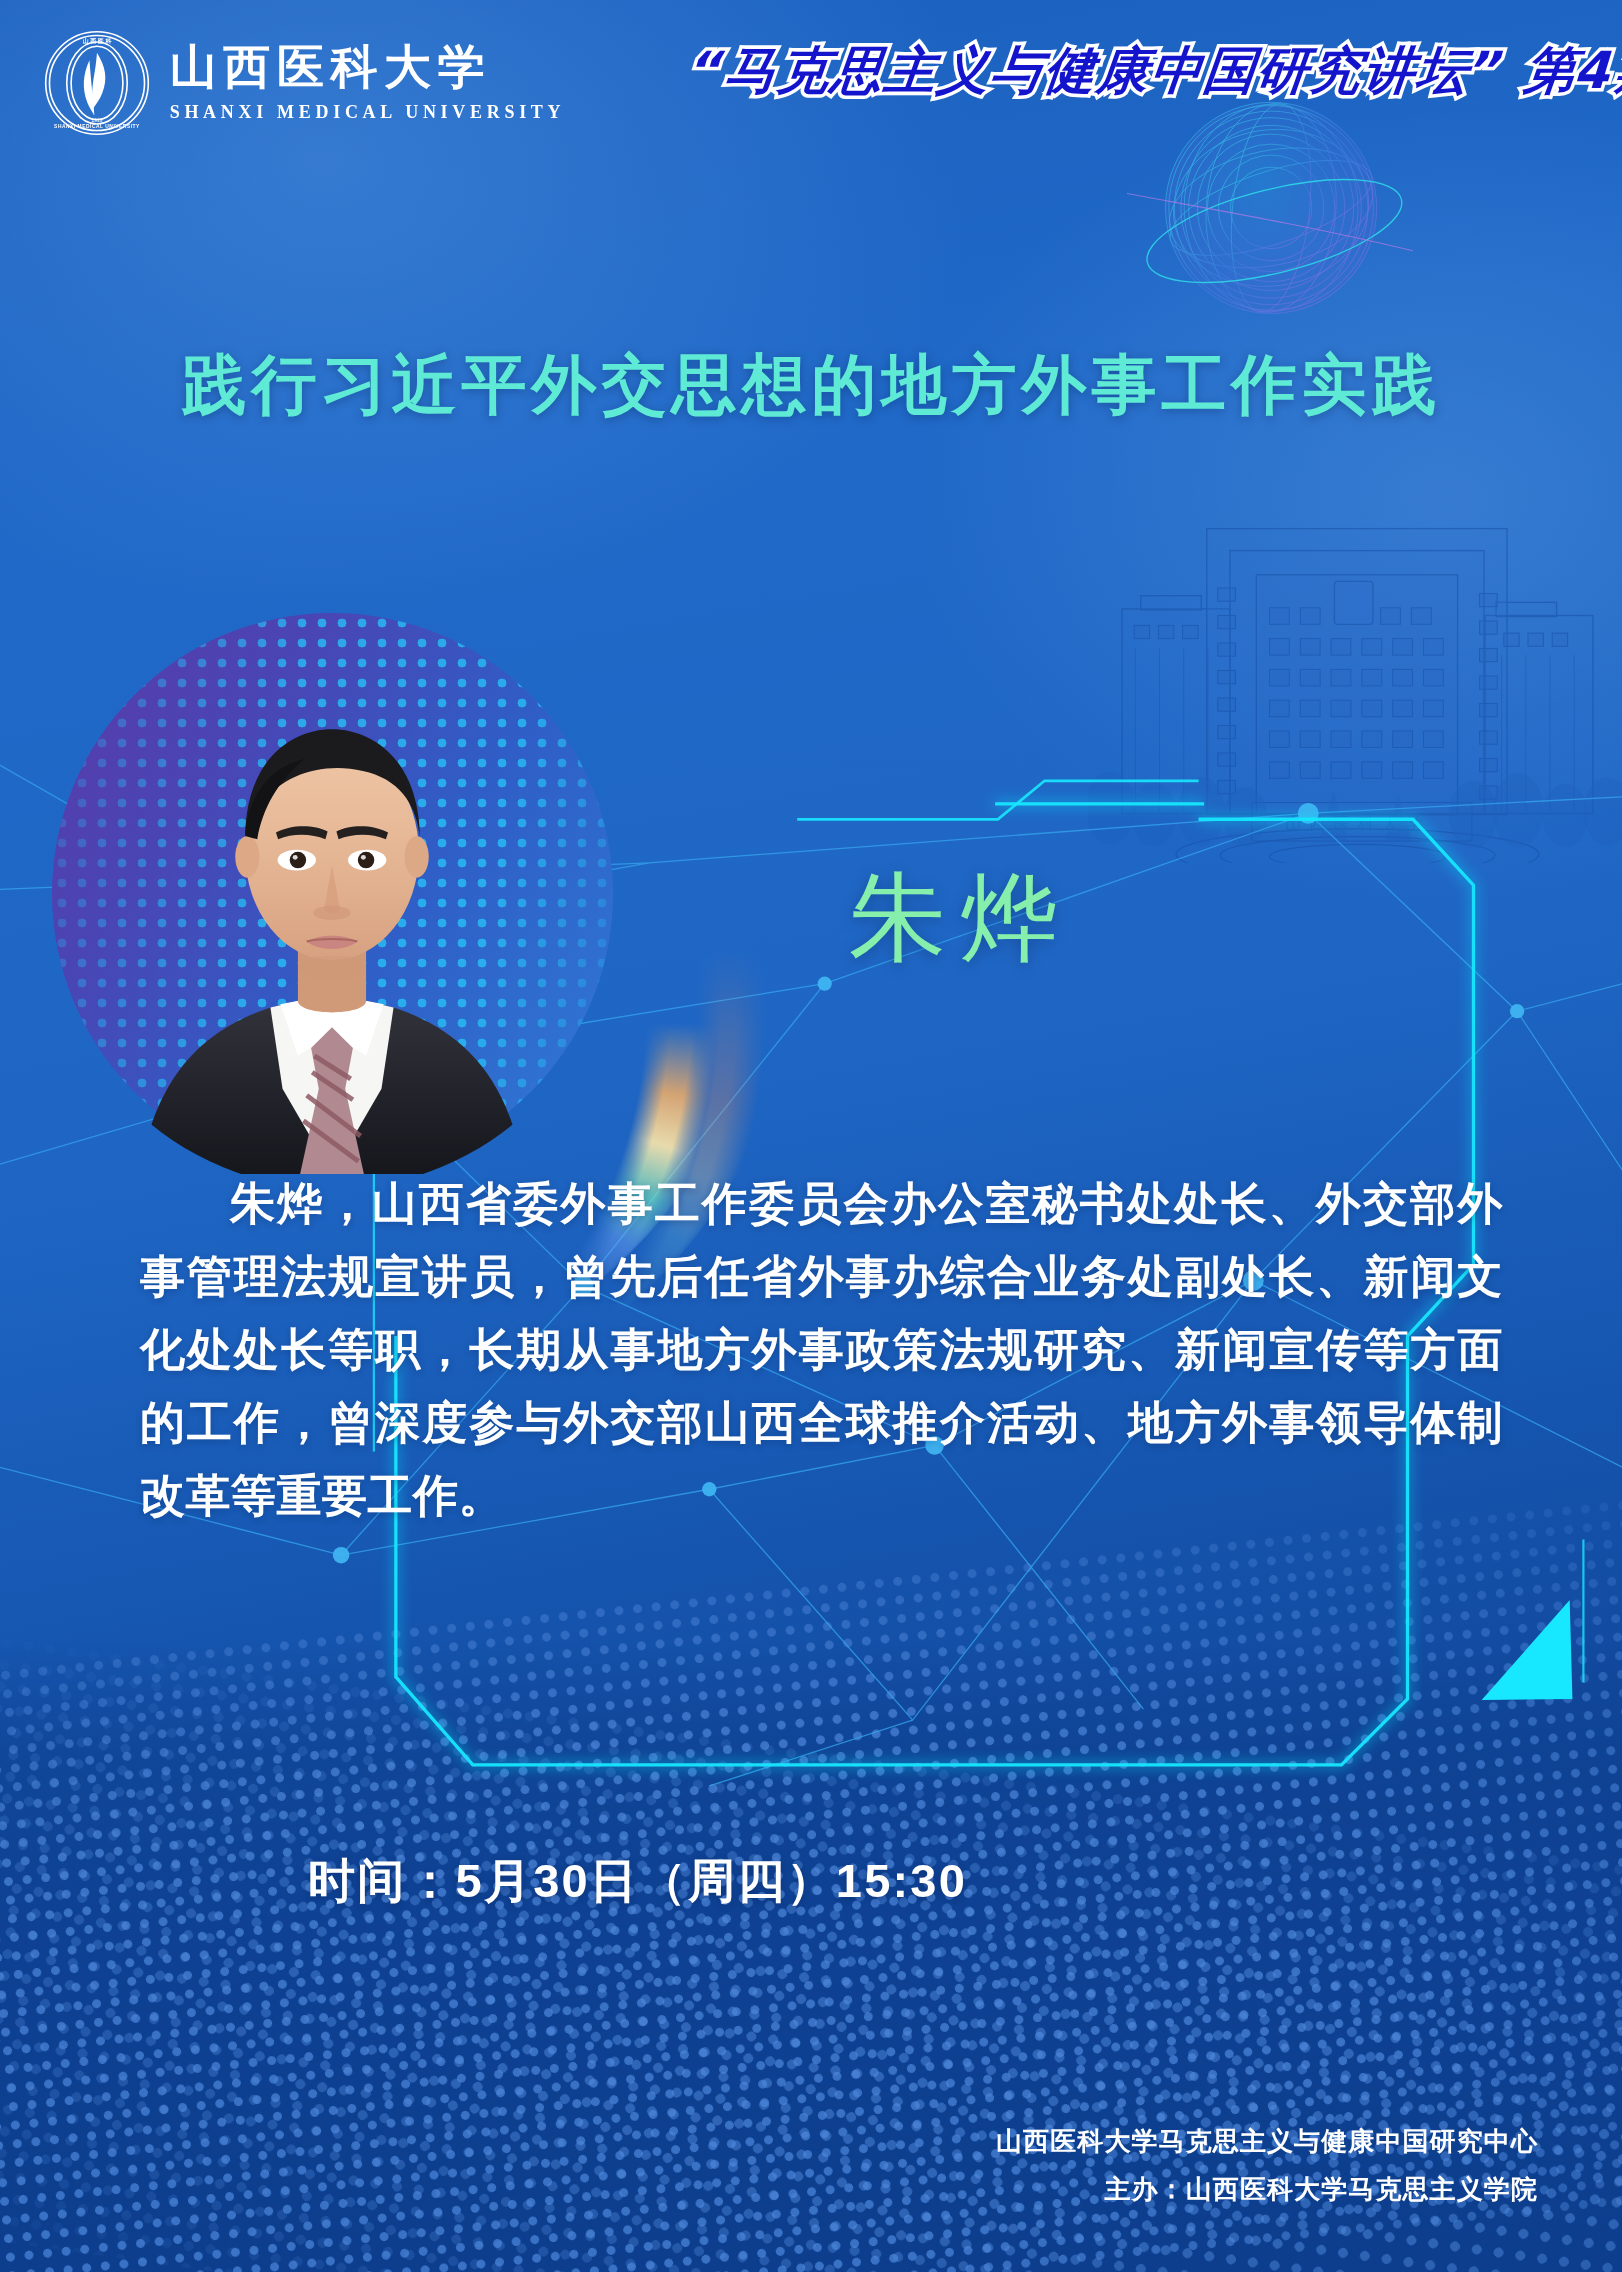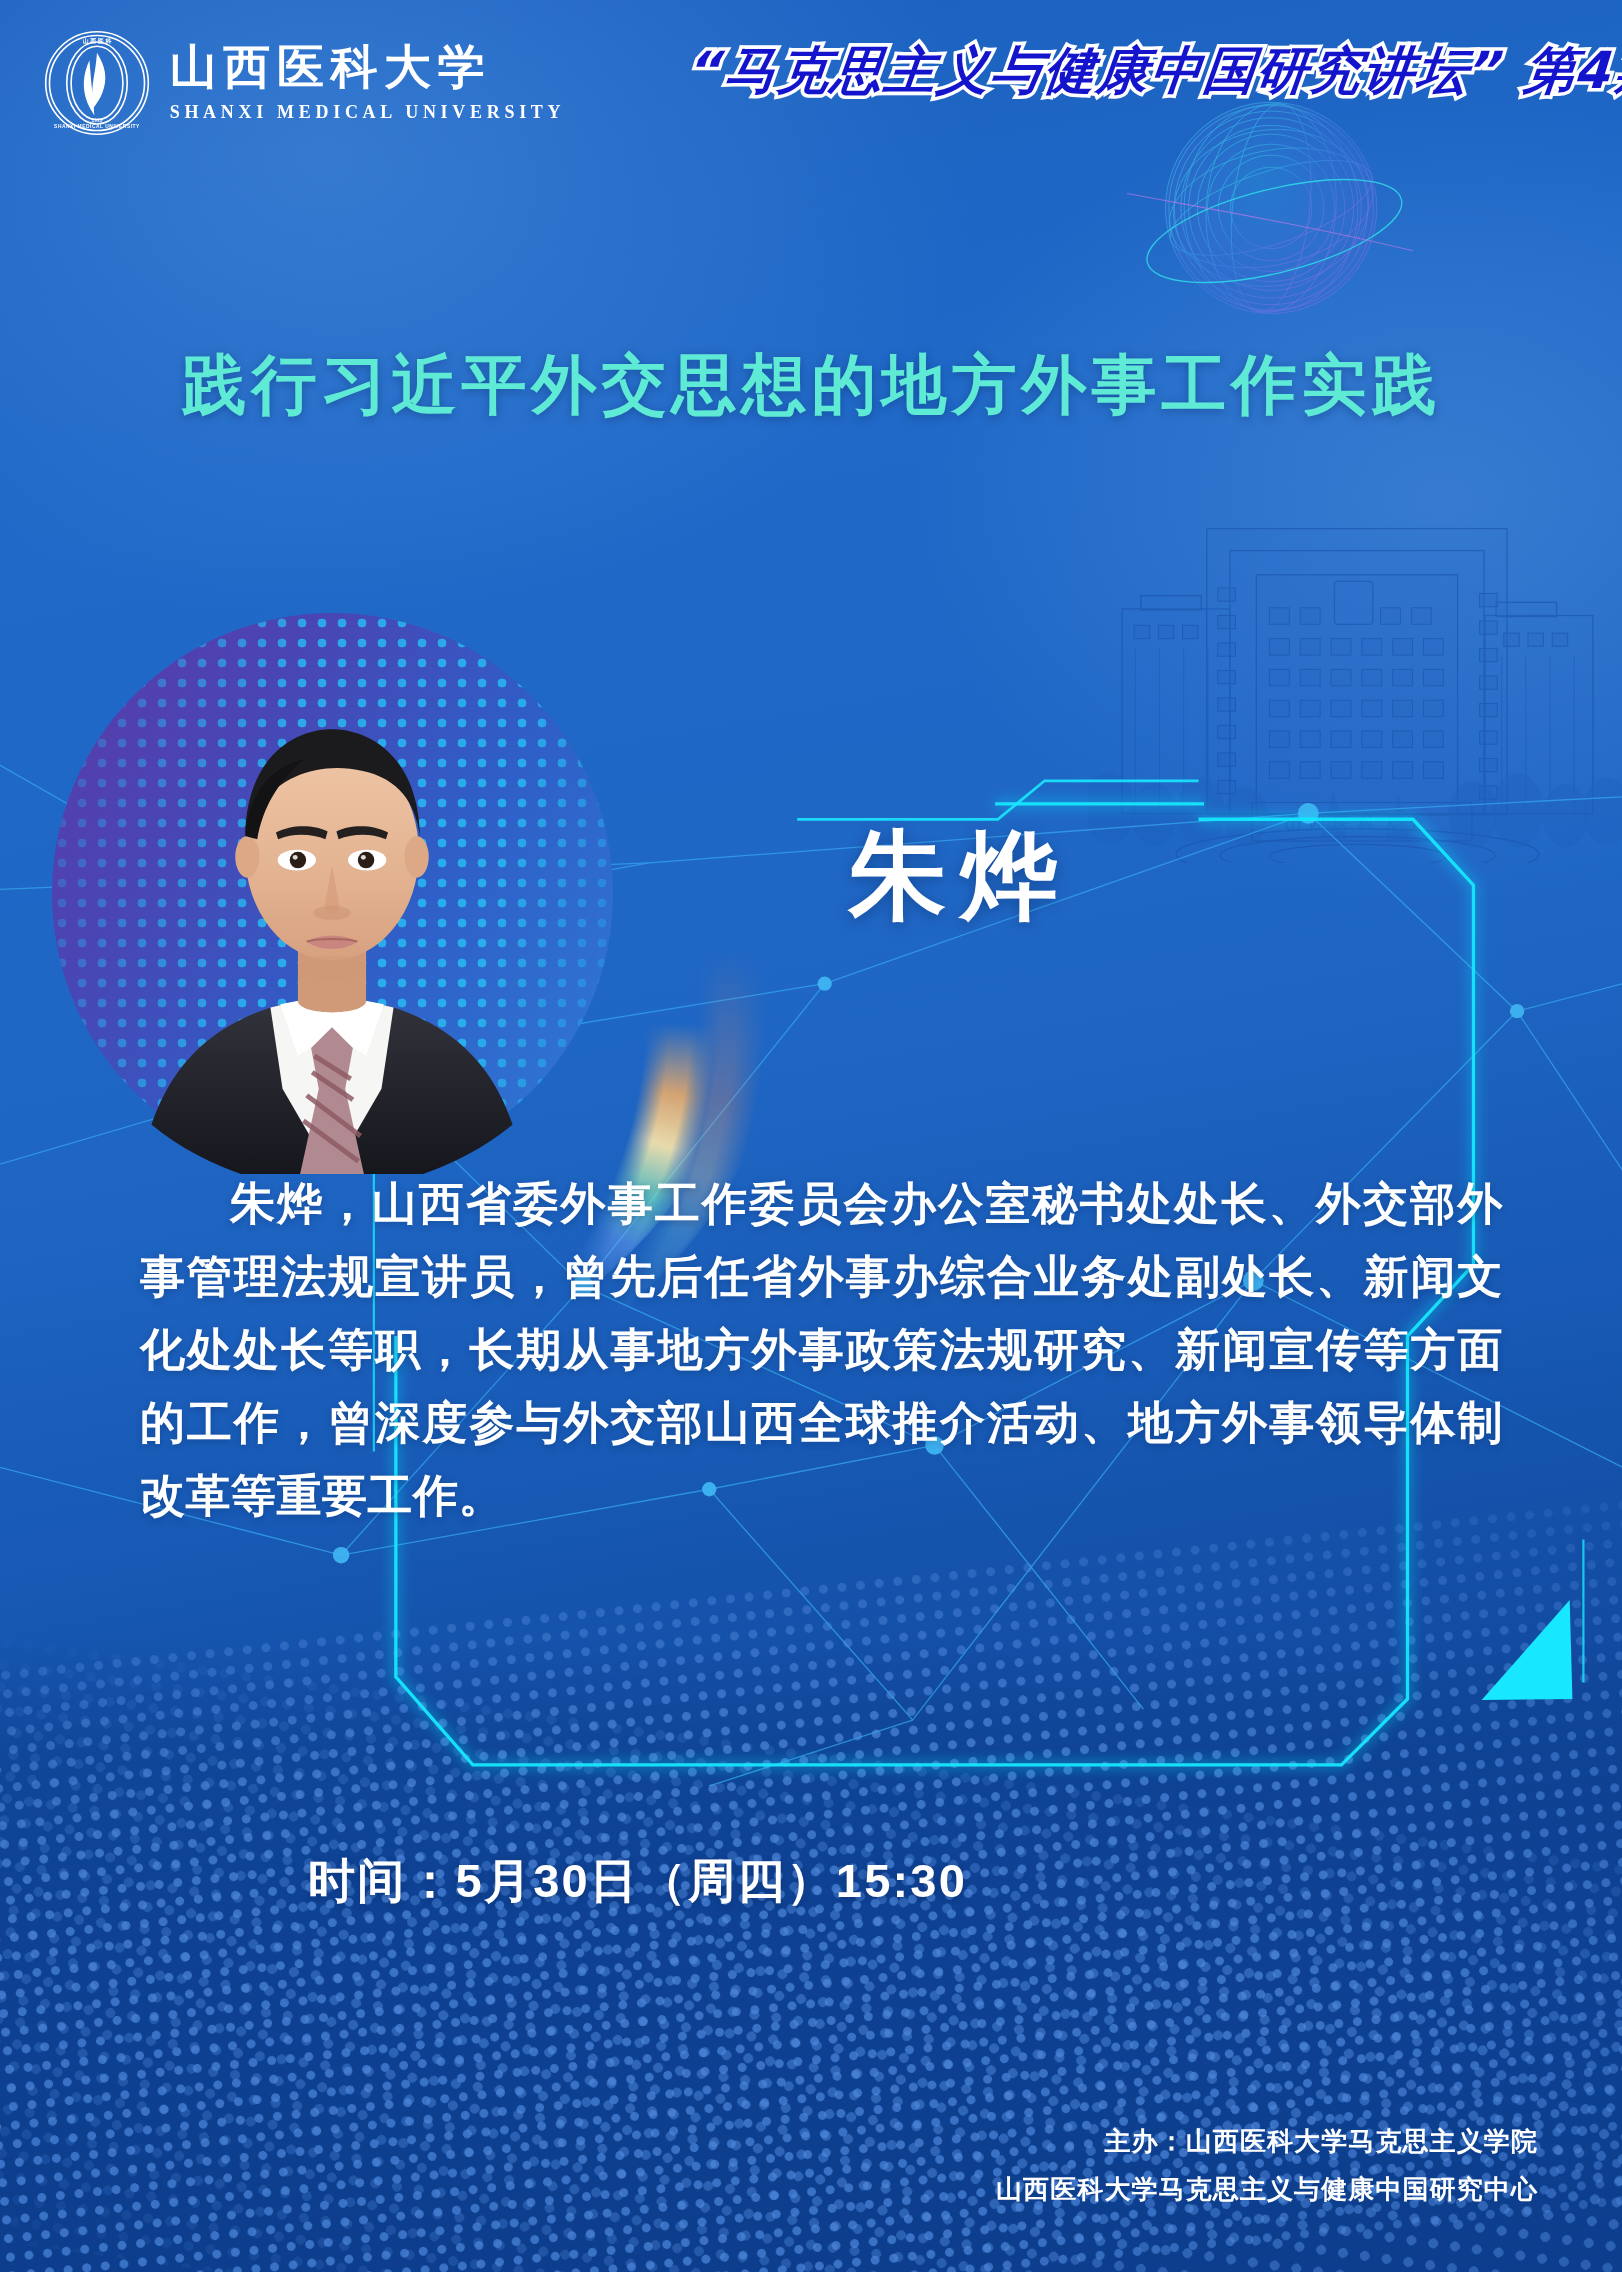--- a/index.html
+++ b/index.html
@@ -176,22 +176,22 @@
             mask-image:linear-gradient(100deg, rgba(0,0,0,.15) 0%, #000 40%, #000 75%, rgba(0,0,0,.1) 100%);
     opacity:.85;
   }
   .portrait-photo{
     position:absolute;left:71px;top:58px;width:418px;height:503px;
   }
   .portrait-photo svg{width:100%;height:100%;display:block;}
 
   
   .speaker-name{
-    position:absolute;left:849px;top:827px;
-    color:#ffffff;font-size:97px;font-weight:700;letter-spacing:14.3px;
+    position:absolute;left:849px;top:869px;
+    color:#86efac;font-size:97px;font-weight:400;letter-spacing:14.3px;
     line-height:1;white-space:nowrap;
     text-shadow:0 3.3px 14.3px rgba(0,25,70,.35);
   }
 
   
   .bio{
     position:absolute;left:140px;top:1168px;width:1363px;
     color:#fff;font-size:45px;font-weight:700;
     line-height:1.62;
     letter-spacing:0.5px;
@@ -569,18 +569,18 @@
 
   <div class="speaker-name">朱烨</div>
 
   <div class="bio">朱烨，山西省委外事工作委员会办公室秘书处处长、外交部外事管理法规宣讲员，曾先后任省外事办综合业务处副处长、新闻文化处处长等职，长期从事地方外事政策法规研究、新闻宣传等方面的工作，曾深度参与外交部山西全球推介活动、地方外事领导体制改革等重要工作。</div>
 
   <div class="details">
     <div class="detail-line">时间：5月30日（周四）15:30</div>
   </div>
 
   <div class="footer">
+    <div class="footer-line">山西医科大学马克思主义与健康中国研究中心</div>
     <div class="footer-line">主办：山西医科大学马克思主义学院</div>
-    <div class="footer-line">山西医科大学马克思主义与健康中国研究中心</div>
   </div>
 
 </div>
 
 
 </body></html>

